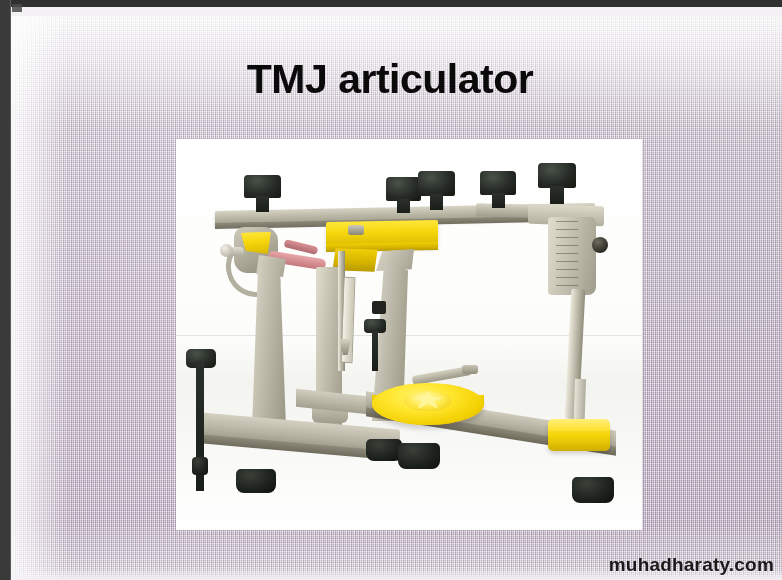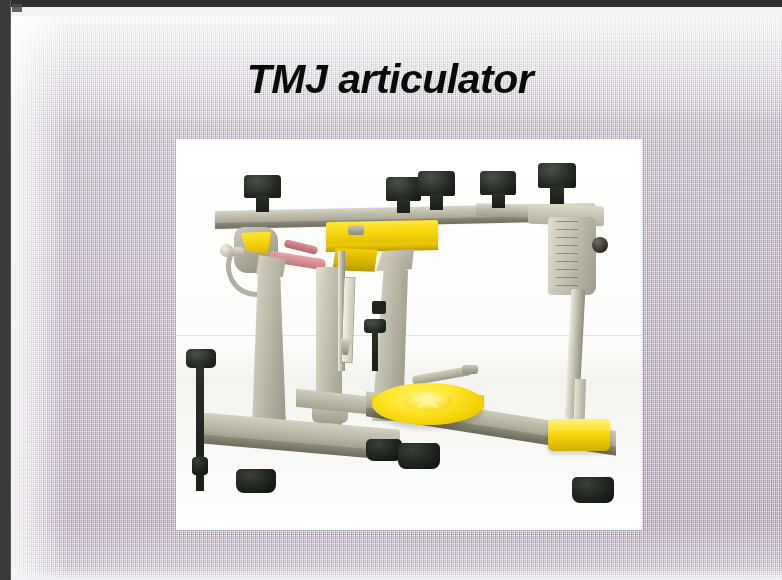--- a/index.html
+++ b/index.html
@@ -118,21 +118,20 @@
     position: absolute;
     left: 40px; top: 56px;
     width: 700px;
     text-align: center;
     font-size: 41px;
     font-weight: bold;
     color: #0a0a0a;
     letter-spacing: -0.5px;
     z-index: 20;
     white-space: nowrap;
-    font-style: italic;
   }
 
   
   .photo {
     position: absolute;
     left: 176px; top: 139px;
     width: 466px; height: 391px;
     background: #fdfdfb;
     overflow: hidden;
     z-index: 15;
@@ -546,14 +545,15 @@
       <div class="part foot rubber" style="left:396px; top:338px; width:42px; height:26px;"></div>
 
       <div class="photo-blur"></div>
     </div>
   </div>
 
   <div class="chrome-top"></div>
   <div class="chrome-left"></div>
   <div class="chrome-left-mark"></div>
 
+  <div class="watermark">muhadharaty.com</div>
 
 </div>
 
 </body></html>

